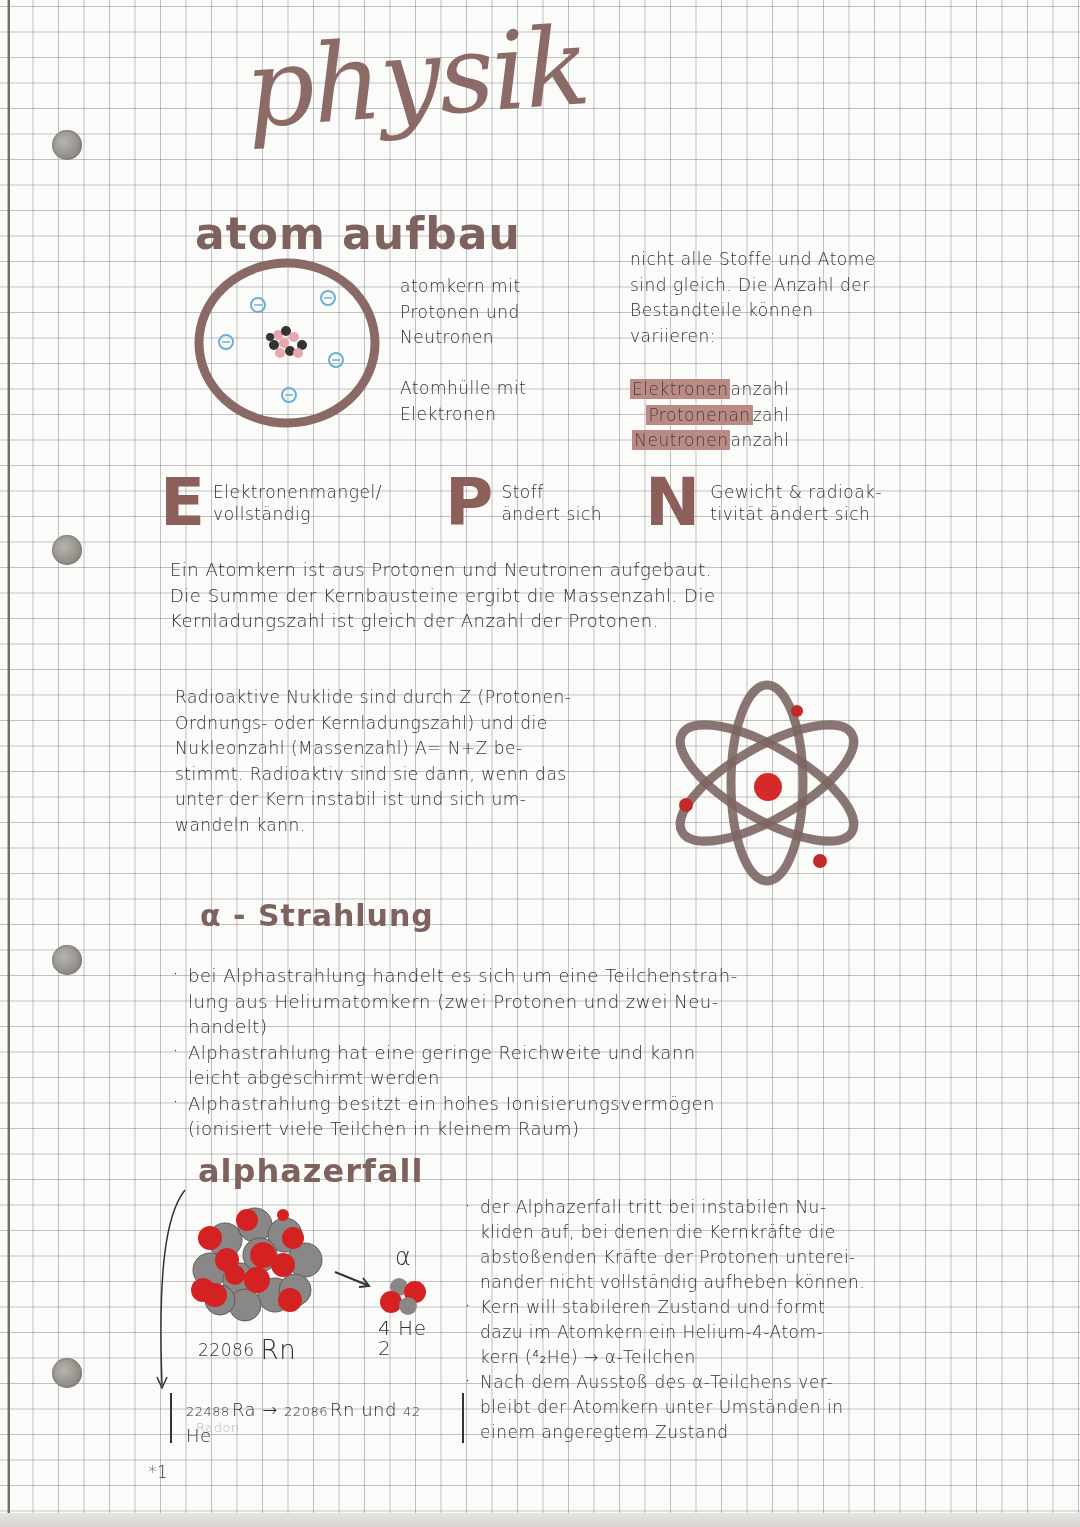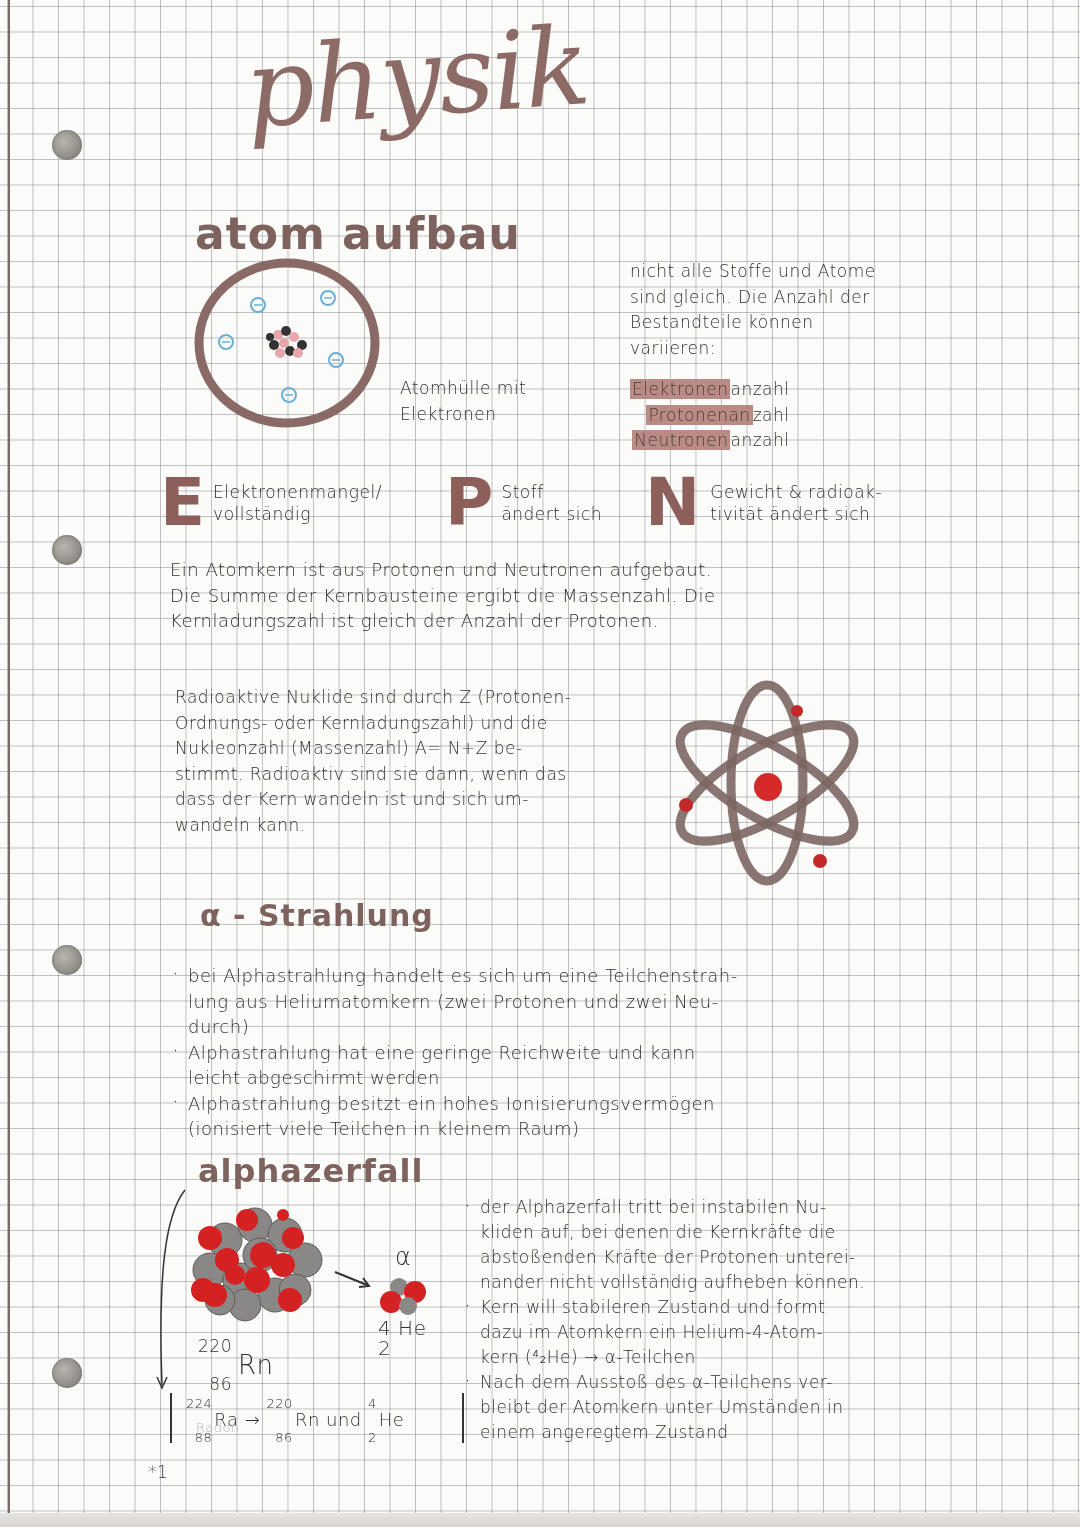--- a/index.html
+++ b/index.html
@@ -21,21 +21,21 @@
   .title{font-family:"DejaVu Serif",serif;font-style:italic;font-size:108px;color:#8c6b66;letter-spacing:-2px;transform:rotate(-4deg);}
   .heading{font-family:"DejaVu Sans",sans-serif;font-weight:bold;color:#7d625e;letter-spacing:1px;}
   .big-letter{font-family:"DejaVu Sans",sans-serif;font-weight:bold;color:#8d5f5b;font-size:66px;line-height:66px;}
   .hl{background:#b98b84;color:#4a3b3b;padding:0 2px;}
   .small{font-size:17px;}
   .t18{font-size:18px;}
   .bullet-list{list-style:none;margin:0;padding:0;}
   .bullet-list li{position:relative;padding-left:18px;}
   .bullet-list li::before{content:"·";position:absolute;left:2px;top:-2px;font-size:22px;}
   .bracket-box{border-left:2px solid #333;border-right:2px solid #333;padding:4px 14px;}
-  .iso{display:inline-flex;flex-direction:column;font-size:13px;line-height:13px;vertical-align:middle;margin-right:2px;text-align:right;gap:21px;}
+  .iso{display:inline-flex;flex-direction:row;font-size:13px;line-height:13px;vertical-align:middle;margin-right:2px;text-align:right;}
 </style>
 </head>
 <body>
 
 <div class="page">
   <div class="margin-line"></div>
   <div class="punch" style="top:130px"></div>
   <div class="punch" style="top:535px"></div>
   <div class="punch" style="top:945px"></div>
   <div class="punch" style="top:1358px"></div>
@@ -67,26 +67,31 @@
         <circle cx="84" cy="90" r="5" fill="#333"></circle>
       <circle cx="94" cy="88" r="5" fill="#e7a6ad"></circle>
         <circle cx="112" cy="90" r="5" fill="#333"></circle>
       <circle cx="100" cy="96" r="5" fill="#333"></circle>
         <circle cx="90" cy="98" r="5" fill="#e7a6ad"></circle>
       <circle cx="108" cy="98" r="5" fill="#e7a6ad"></circle>
         <circle cx="80" cy="82" r="4" fill="#333"></circle>
     </g>
   </svg>
 
+  <div class="abs hand small" style="left:400px;top:274px;">
+    <div>atomkern mit</div>
+    <div>Protonen und</div>
+    <div>Neutronen</div>
+  </div>
   <div class="abs hand small" style="left:400px;top:376px;">
     <div>Atomhülle mit</div>
     <div>Elektronen</div>
   </div>
 
-  <div class="abs hand small" style="left:630px;top:259px;">
+  <div class="abs hand small" style="left:630px;top:247px;">
     <div>nicht alle Stoffe und Atome</div>
     <div>sind gleich. Die Anzahl der</div>
     <div>Bestandteile können</div>
     <div>variieren:</div>
   </div>
   <div class="abs hand small" style="left:630px;top:377px;text-align:right;">
     <div><span class="hl">Elektronen</span><span>anzahl</span></div>
     <div><span class="hl">Protonenan</span><span>zahl</span></div>
     <div><span class="hl">Neutronen</span><span>anzahl</span></div>
   </div>
@@ -117,21 +122,21 @@
     <div>Ein Atomkern ist aus Protonen und Neutronen aufgebaut.</div>
     <div>Die Summe der Kernbausteine ergibt die Massenzahl. Die</div>
     <div>Kernladungszahl ist gleich der Anzahl der Protonen.</div>
   </div>
 
   <div class="abs hand small" style="left:175px;top:685px;line-height:25.5px;">
     <div>Radioaktive Nuklide sind durch Z (Protonen-</div>
     <div>Ordnungs- oder Kernladungszahl) und die</div>
     <div>Nukleonzahl (Massenzahl) A= N+Z be-</div>
     <div>stimmt. Radioaktiv sind sie dann, wenn das</div>
-    <div>dass der Kern wandeln ist und sich um-</div>
+    <div>unter der Kern instabil ist und sich um-</div>
     <div>wandeln kann.</div>
   </div>
 
   <svg class="abs" style="left:662px;top:675px;" width="210" height="215">
     <g fill="none" stroke="#7c6662" stroke-width="9" stroke-opacity="0.9">
       <ellipse cx="105" cy="108" rx="36" ry="98"></ellipse>
       <ellipse cx="105" cy="108" rx="36" ry="98" transform="rotate(60 105 108)"></ellipse>
       <ellipse cx="105" cy="108" rx="36" ry="98" transform="rotate(-60 105 108)"></ellipse>
     </g>
     <circle cx="106" cy="112" r="14" fill="#d52a2a"></circle>
@@ -140,21 +145,21 @@
     <circle cx="158" cy="186" r="7" fill="#c22a2a"></circle>
   </svg>
 
   <div class="abs heading" style="left:200px;top:898px;font-size:30px;">α - Strahlung</div>
 
   <div class="abs hand t18" style="left:170px;top:963px;width:780px;">
     <ul class="bullet-list">
       <li>
           <div>bei Alphastrahlung handelt es sich um eine Teilchenstrah-</div>
           <div>lung aus Heliumatomkern (zwei Protonen und zwei Neu-</div>
-          <div>durch)</div>
+          <div>handelt)</div>
         </li>
       <li>
           <div>Alphastrahlung hat eine geringe Reichweite und kann</div>
           <div>leicht abgeschirmt werden</div>
         </li>
       <li>
           <div>Alphastrahlung besitzt ein hohes Ionisierungsvermögen</div>
           <div>(ionisiert viele Teilchen in kleinem Raum)</div>
         </li>
     </ul>

